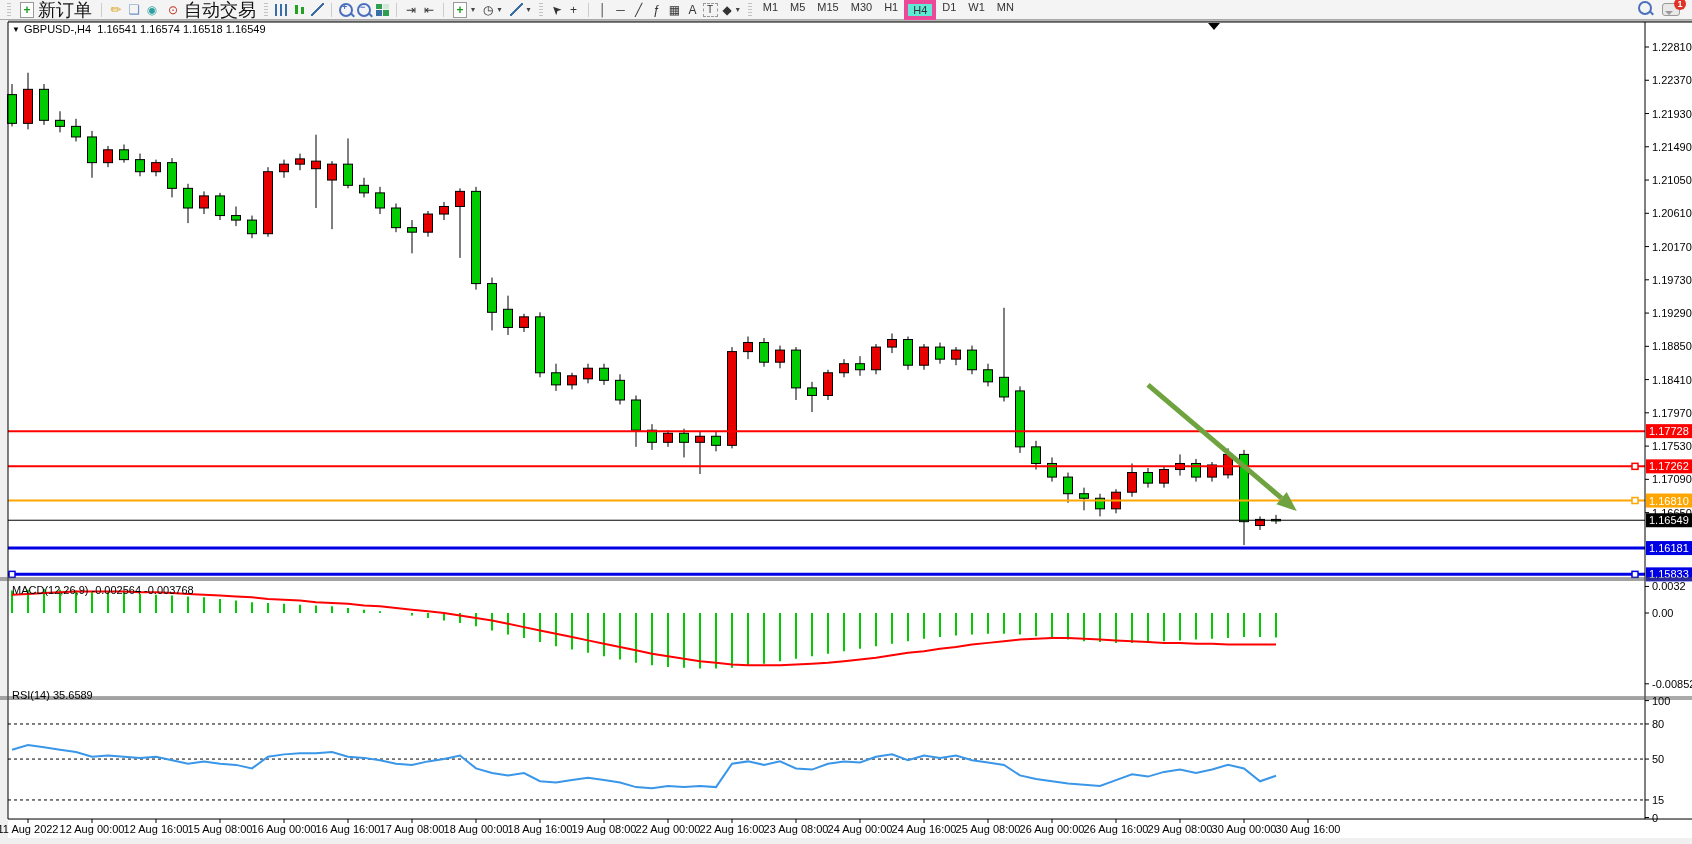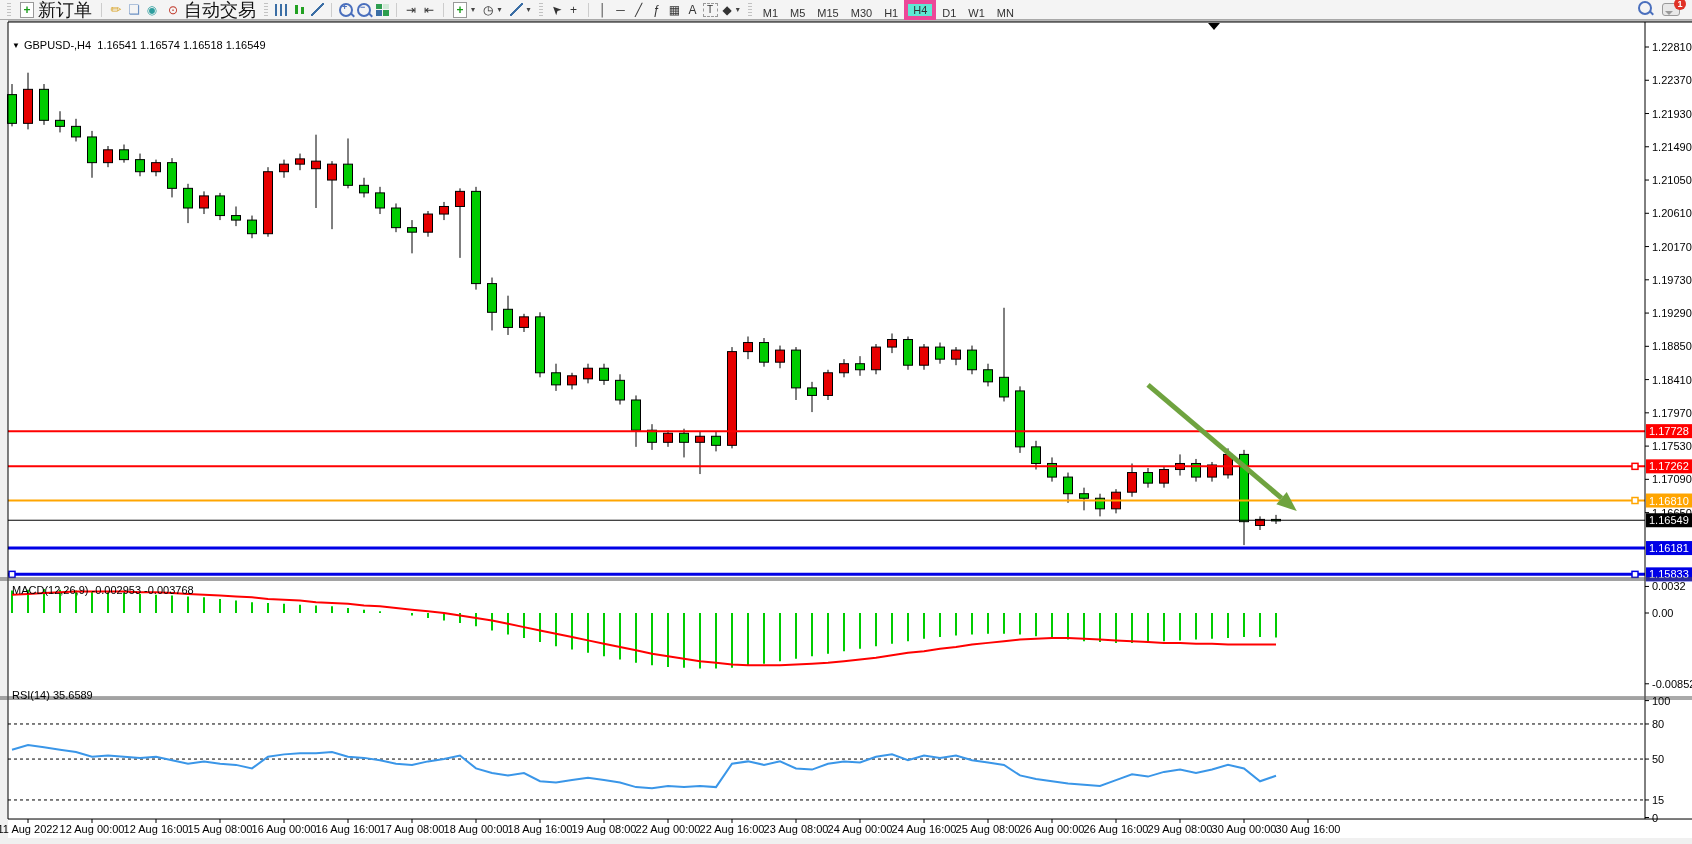--- a/index.html
+++ b/index.html
@@ -121,21 +121,21 @@
   <span class="ico glyph">╱</span>
   <span class="ico glyph">ƒ</span>
   <span class="ico glyph">▦</span>
   <span class="ico glyph">A</span>
   <span class="ico glyph" style="border:1px dashed #999;width:13px;height:12px;font-size:10px">T</span>
   <span class="tbtn">
       <span class="glyph">◆</span>
       <span class="caret">▾</span>
     </span>
   <div class="grip"></div>
-  <div id="tf-container" style="display:flex;align-items:flex-end">
+  <div id="tf-container" style="display:flex;align-items:flex-start">
       <span class="tf">M1</span>
       <span class="tf">M5</span>
       <span class="tf">M15</span>
       <span class="tf">M30</span>
       <span class="tf">H1</span>
       <span class="tf active">H4</span>
       <span class="tf">D1</span>
       <span class="tf">W1</span>
       <span class="tf">MN</span>
     </div>
@@ -515,21 +515,21 @@
     <text x="1116" y="833" font-size="11" fill="#000" text-anchor="middle">26 Aug 16:00</text>
     <line x1="1180" y1="819" x2="1180" y2="823" stroke="#000"></line>
     <text x="1180" y="833" font-size="11" fill="#000" text-anchor="middle">29 Aug 08:00</text>
     <line x1="1244" y1="819" x2="1244" y2="823" stroke="#000"></line>
     <text x="1244" y="833" font-size="11" fill="#000" text-anchor="middle">30 Aug 00:00</text>
     <line x1="1308" y1="819" x2="1308" y2="823" stroke="#000"></line>
     <text x="1308" y="833" font-size="11" fill="#000" text-anchor="middle">30 Aug 16:00</text>
     <polygon points="1208,23 1220,23 1214,30" fill="#000"></polygon>
   </svg>
 
-<div class="overlay" style="left:12px;top:39px">
+<div class="overlay" style="left:12px;top:23px">
   <span class="tri">▼</span><span>GBPUSD-,H4</span>&nbsp;&nbsp;<span>1.16541 1.16574 1.16518 1.16549</span>
 </div>
 <div class="overlay" style="left:12px;top:584px">
-  <span>MACD(12,26,9)</span>&nbsp;<span>-0.002953 -0.003768</span>
+  <span>MACD(12,26,9)</span>&nbsp;<span>-0.002564 -0.003768</span>
 </div>
 <div class="overlay" style="left:12px;top:689px">
   <span>RSI(14)</span>&nbsp;<span>35.6589</span>
 </div>
 
 </body></html>

